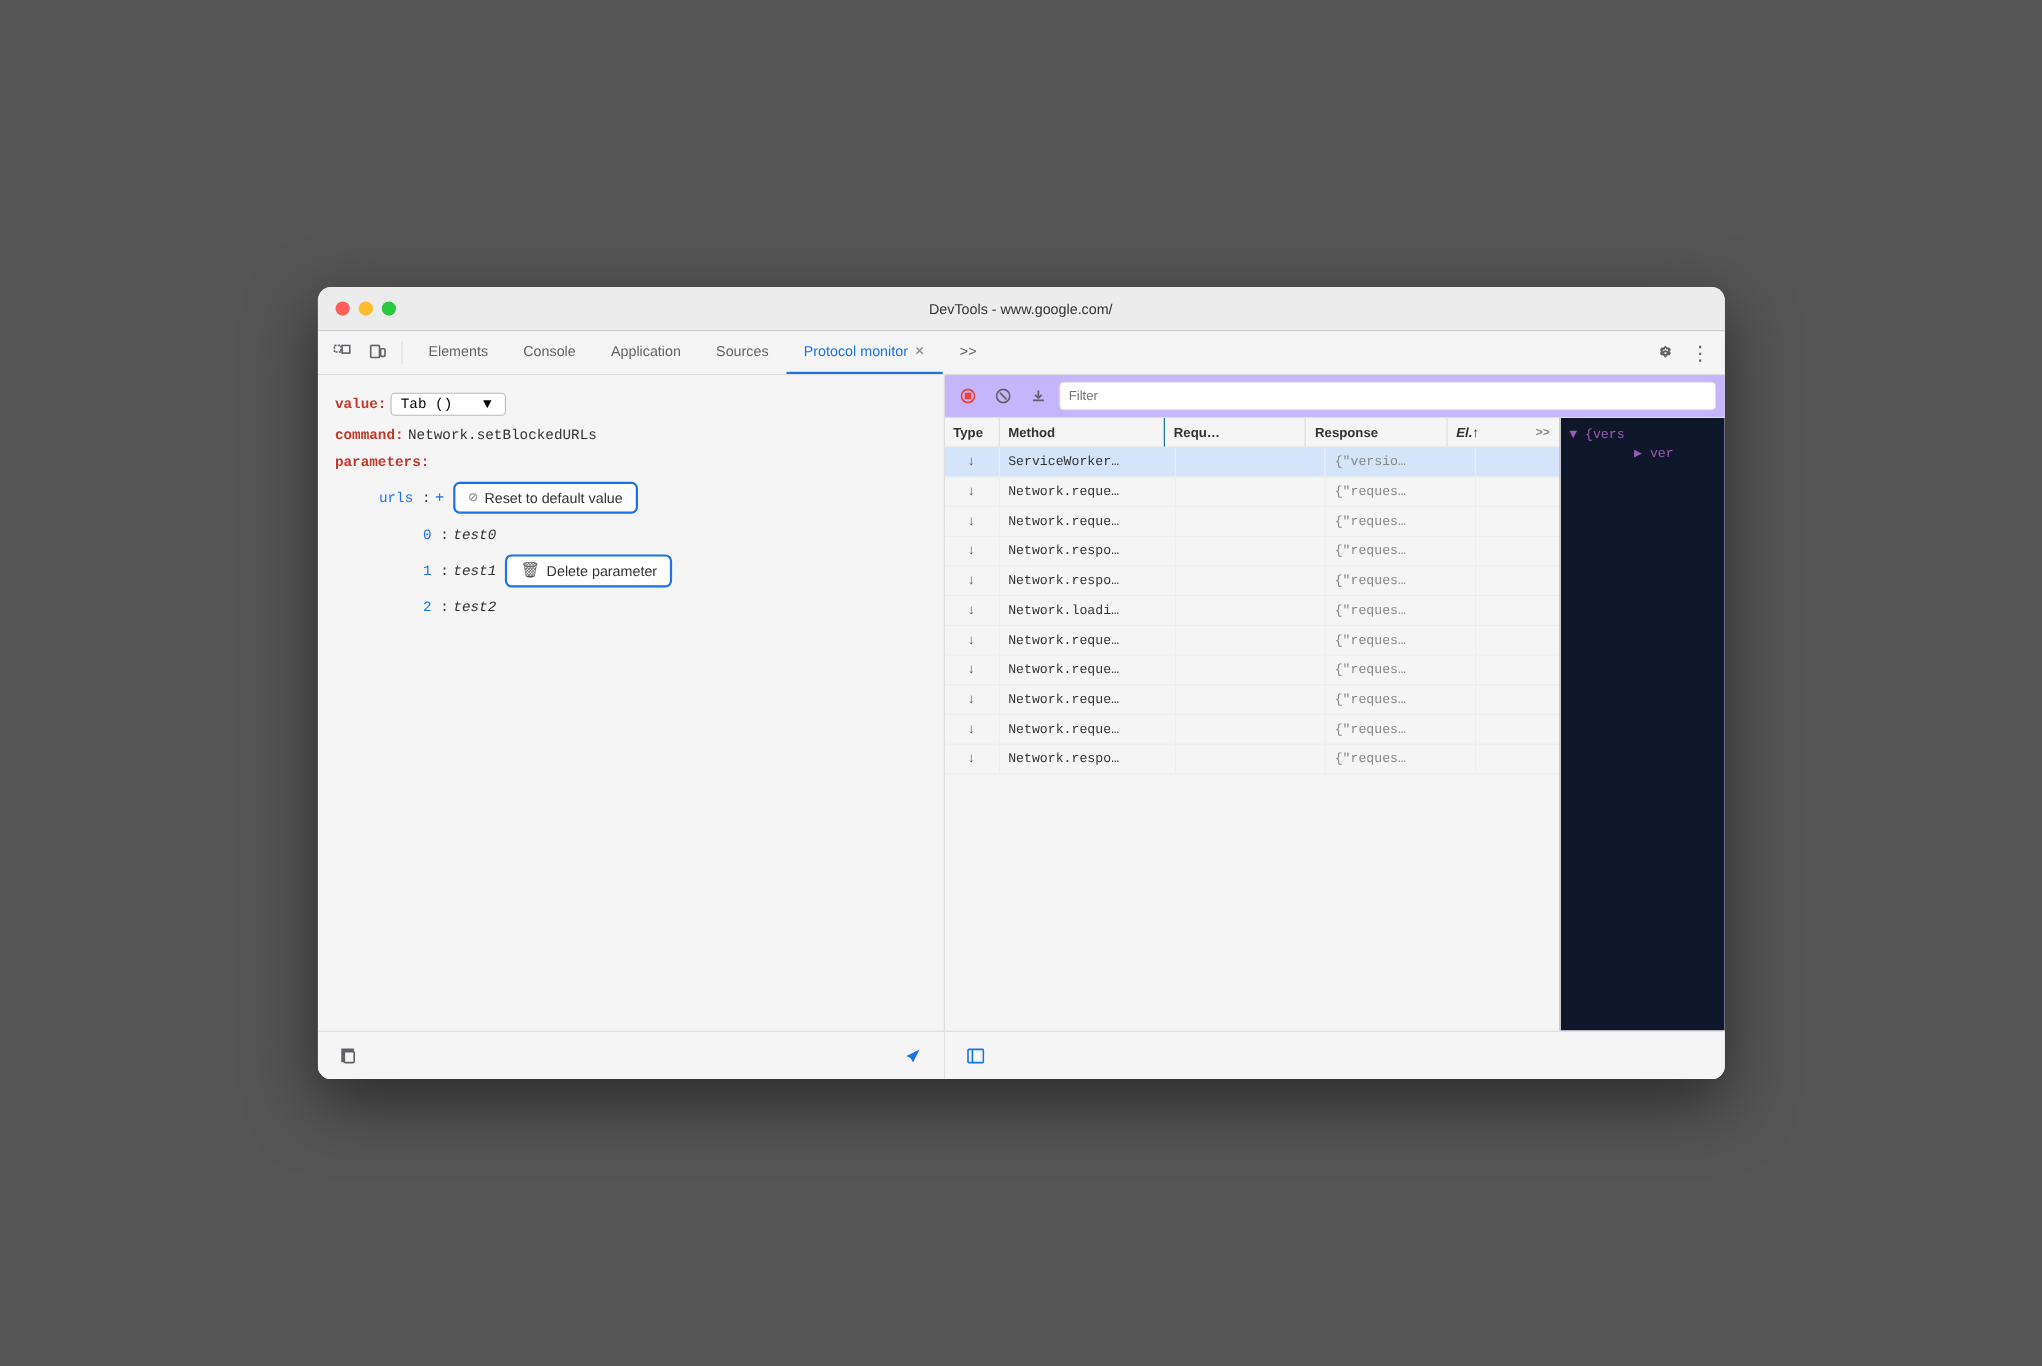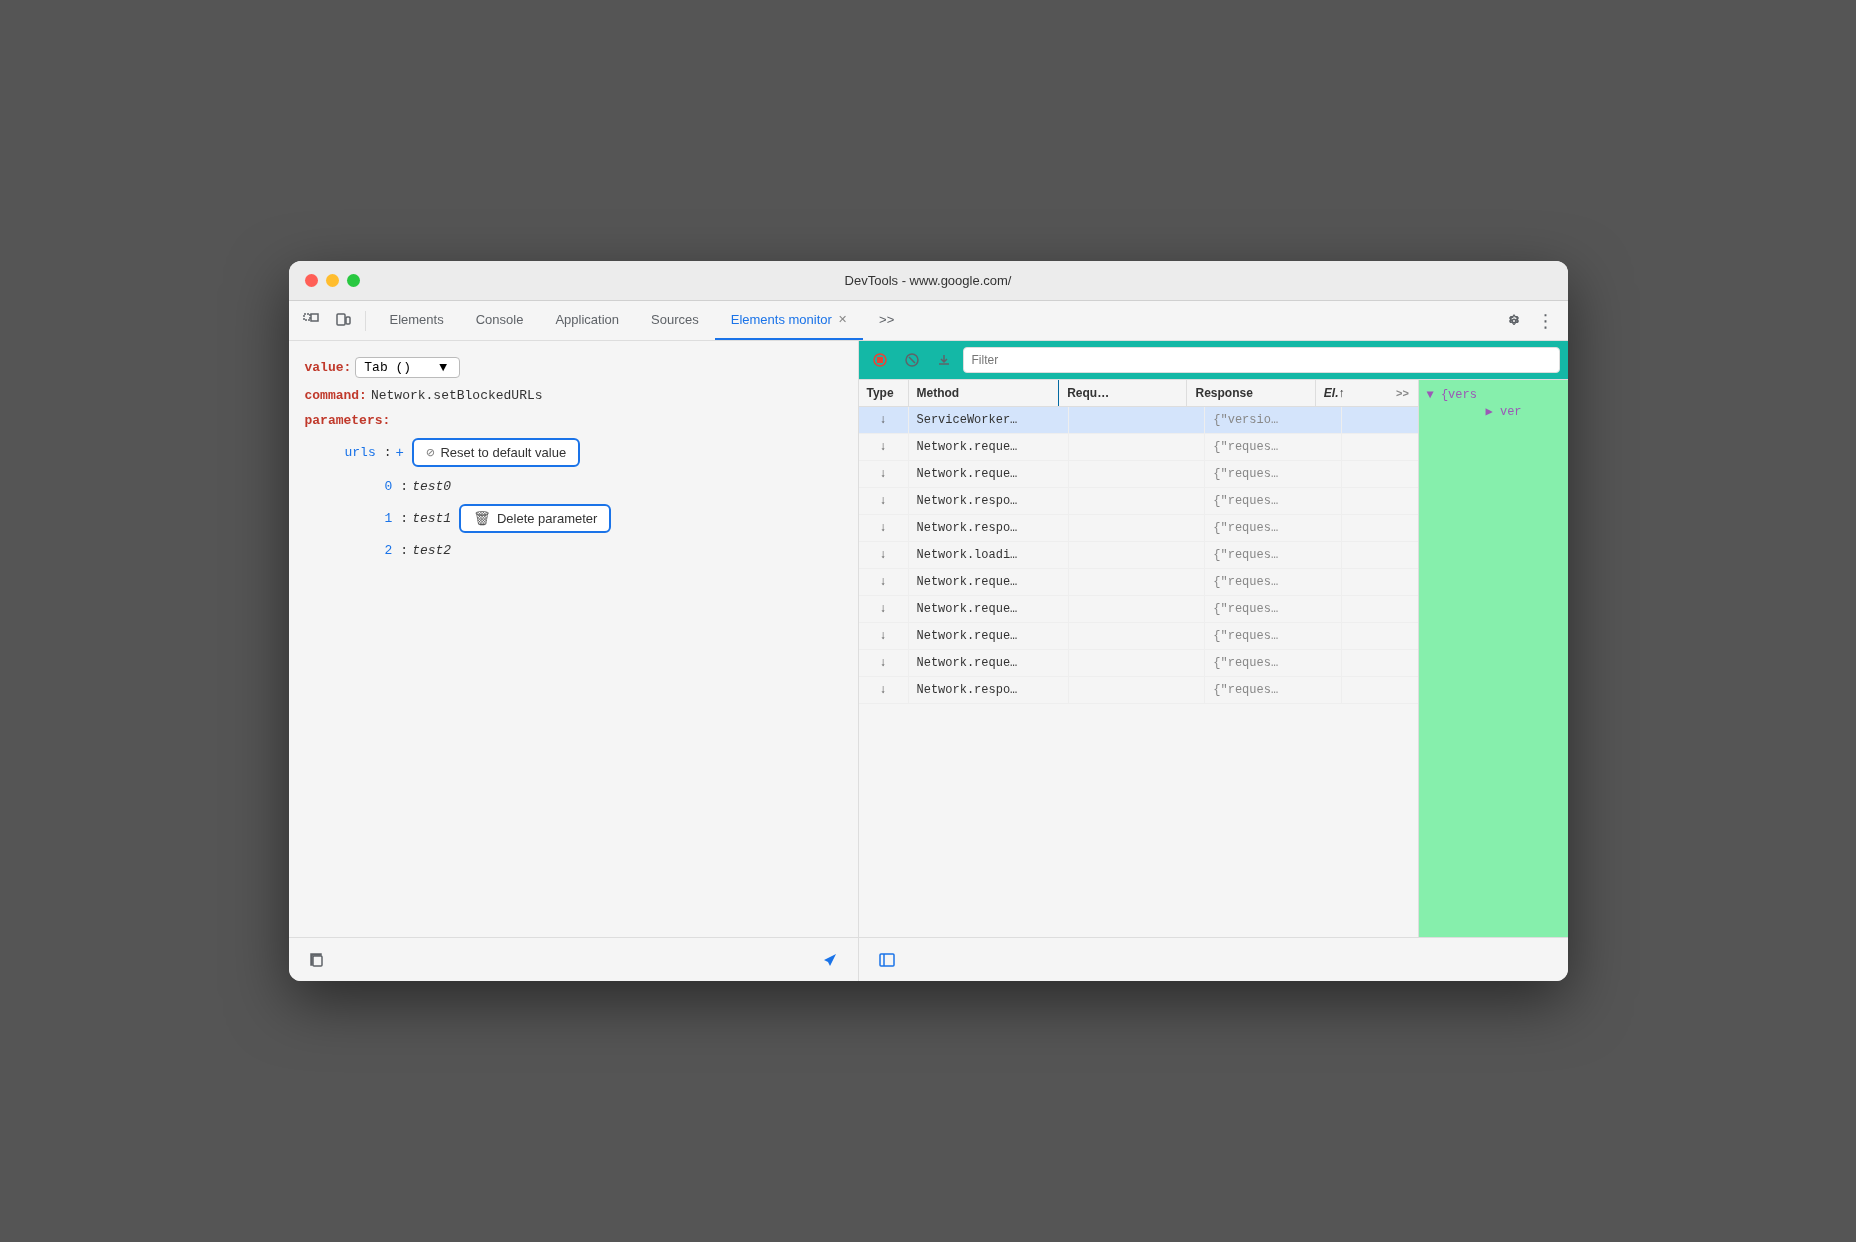--- a/index.html
+++ b/index.html
@@ -195,21 +195,21 @@
       color: #5f6368;
       cursor: pointer;
       font-size: 14px;
     }
     .right-toolbar {
       display: flex;
       align-items: center;
       padding: 6px 8px;
       border-bottom: 1px solid #ddd;
       gap: 6px;
-      background: #14b8a6;
+      background: #c4b5fd;
     }
     .rt-btn {
       width: 26px;
       height: 26px;
       display: flex;
       align-items: center;
       justify-content: center;
       cursor: pointer;
       border-radius: 4px;
       color: #5f6368;
@@ -259,21 +259,21 @@
     .table-row.selected { background: #d4e4fb; }
     .td-type { width: 50px; padding: 6px 8px; border-right: 1px solid #eee; color: #555; display: flex; align-items: center; justify-content: center; }
     .td-method { flex: 1.2; padding: 6px 8px; border-right: 1px solid #eee; color: #333; overflow: hidden; text-overflow: ellipsis; white-space: nowrap; }
     .td-requ { flex: 1; padding: 6px 8px; border-right: 1px solid #eee; color: #888; overflow: hidden; }
     .td-response { flex: 1; padding: 6px 8px; border-right: 1px solid #eee; color: #888; overflow: hidden; }
     .td-el { flex: 0.5; padding: 6px 8px; }
     
     .right-side-panel {
       width: 150px;
       border-left: 1px solid #ddd;
-      background: #86efac;
+      background: #0f172a;
       font-size: 12px;
       font-family: 'Courier New', monospace;
       padding: 8px;
       overflow: auto;
       display: flex;
       flex-direction: column;
     }
     .preview-line { color: #9b59b6; margin-bottom: 2px; }
     .preview-indent { margin-left: 16px; color: #9b59b6; padding-left: 43px; }
     
@@ -342,21 +342,21 @@
       <div class="tab-item">
         <span>Console</span>
       </div>
       <div class="tab-item">
         <span>Application</span>
       </div>
       <div class="tab-item">
         <span>Sources</span>
       </div>
       <div class="tab-item active">
-        <span>Elements monitor</span>
+        <span>Protocol monitor</span>
         <span class="tab-close">✕</span>
       </div>
       <div class="tab-item">
         <span>&gt;&gt;</span>
       </div>
     </div>
 
     <div class="toolbar-right">
       <div class="toolbar-icon">
         <svg width="16" height="16" viewBox="0 0 16 16" fill="#5f6368">

